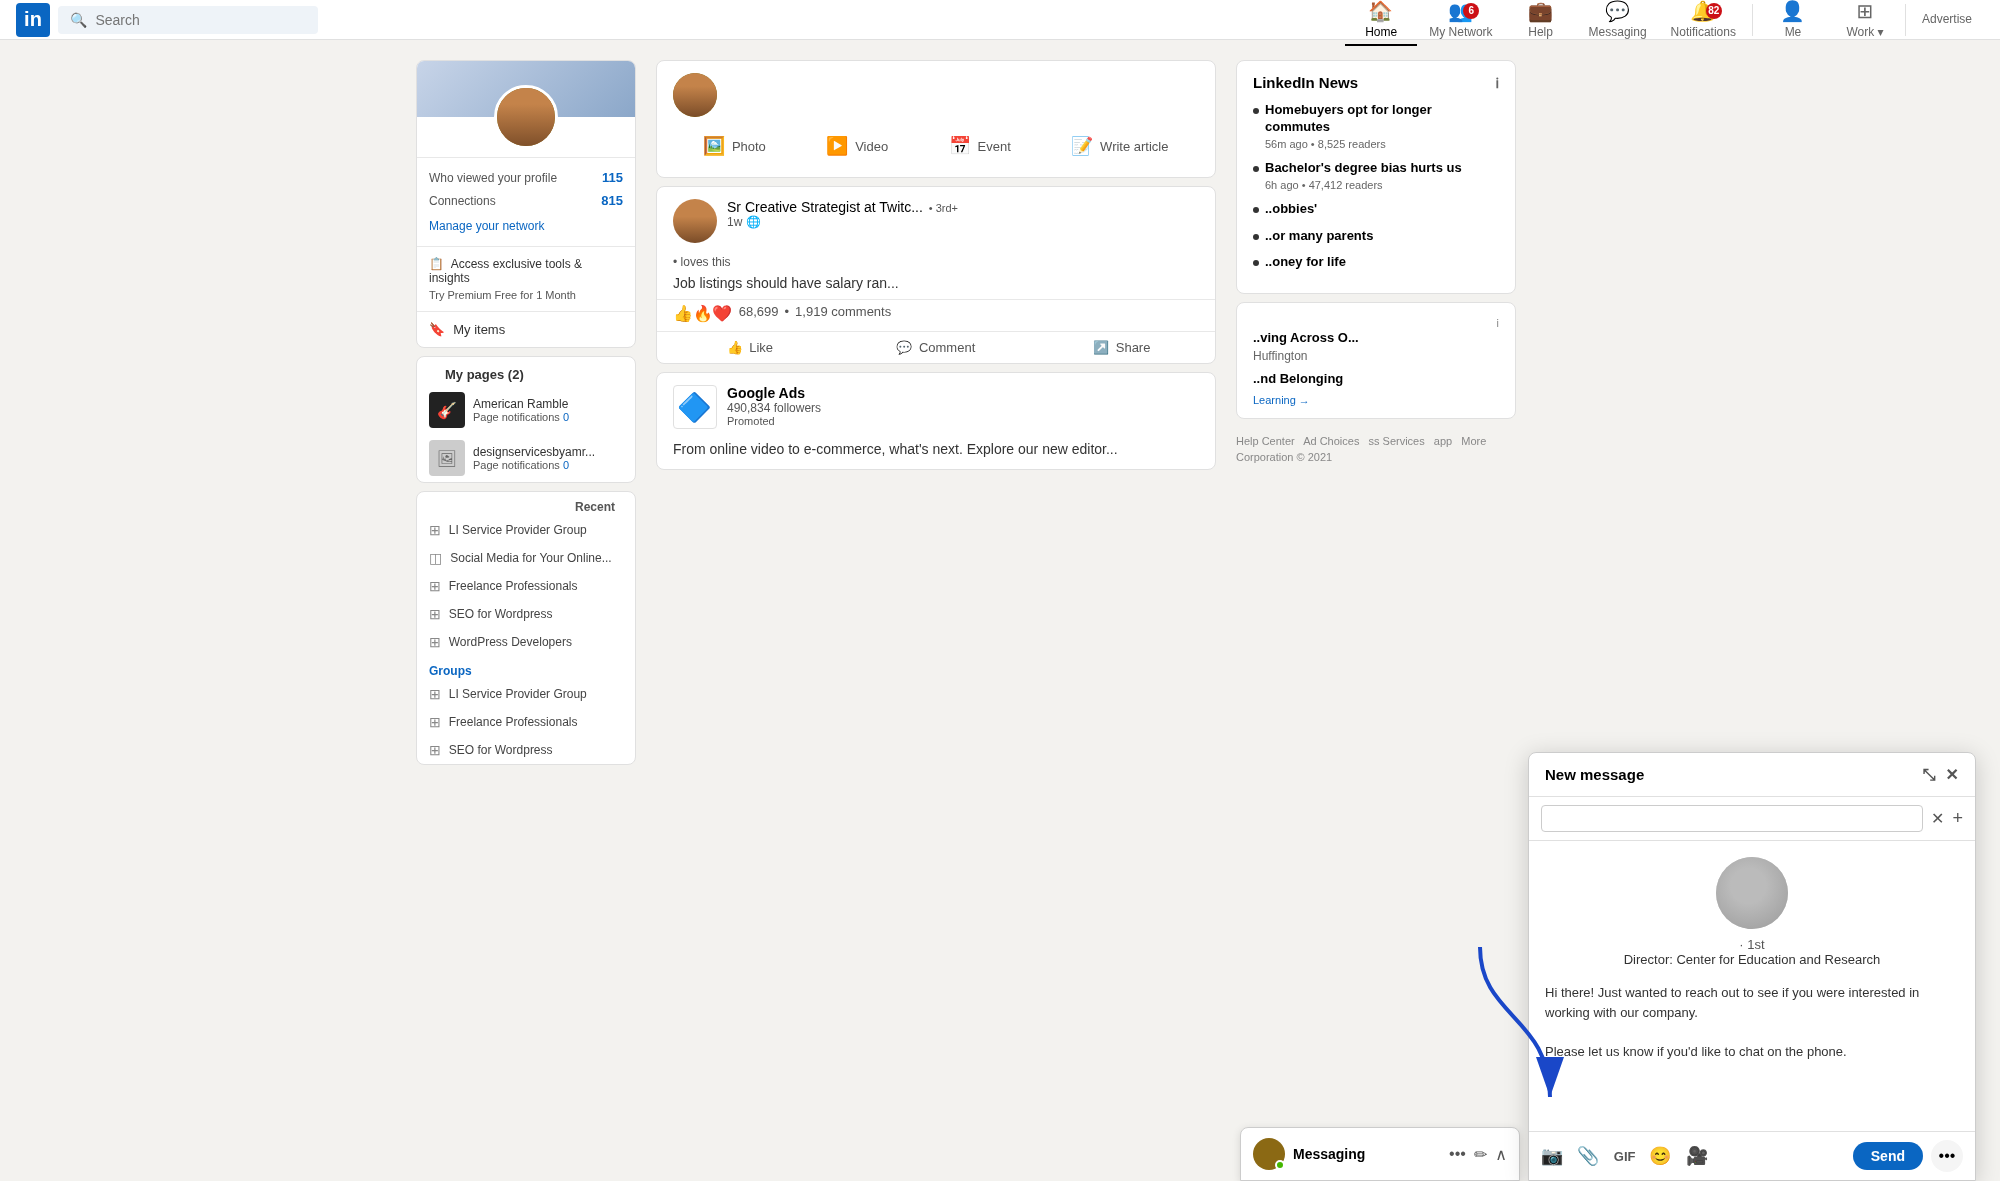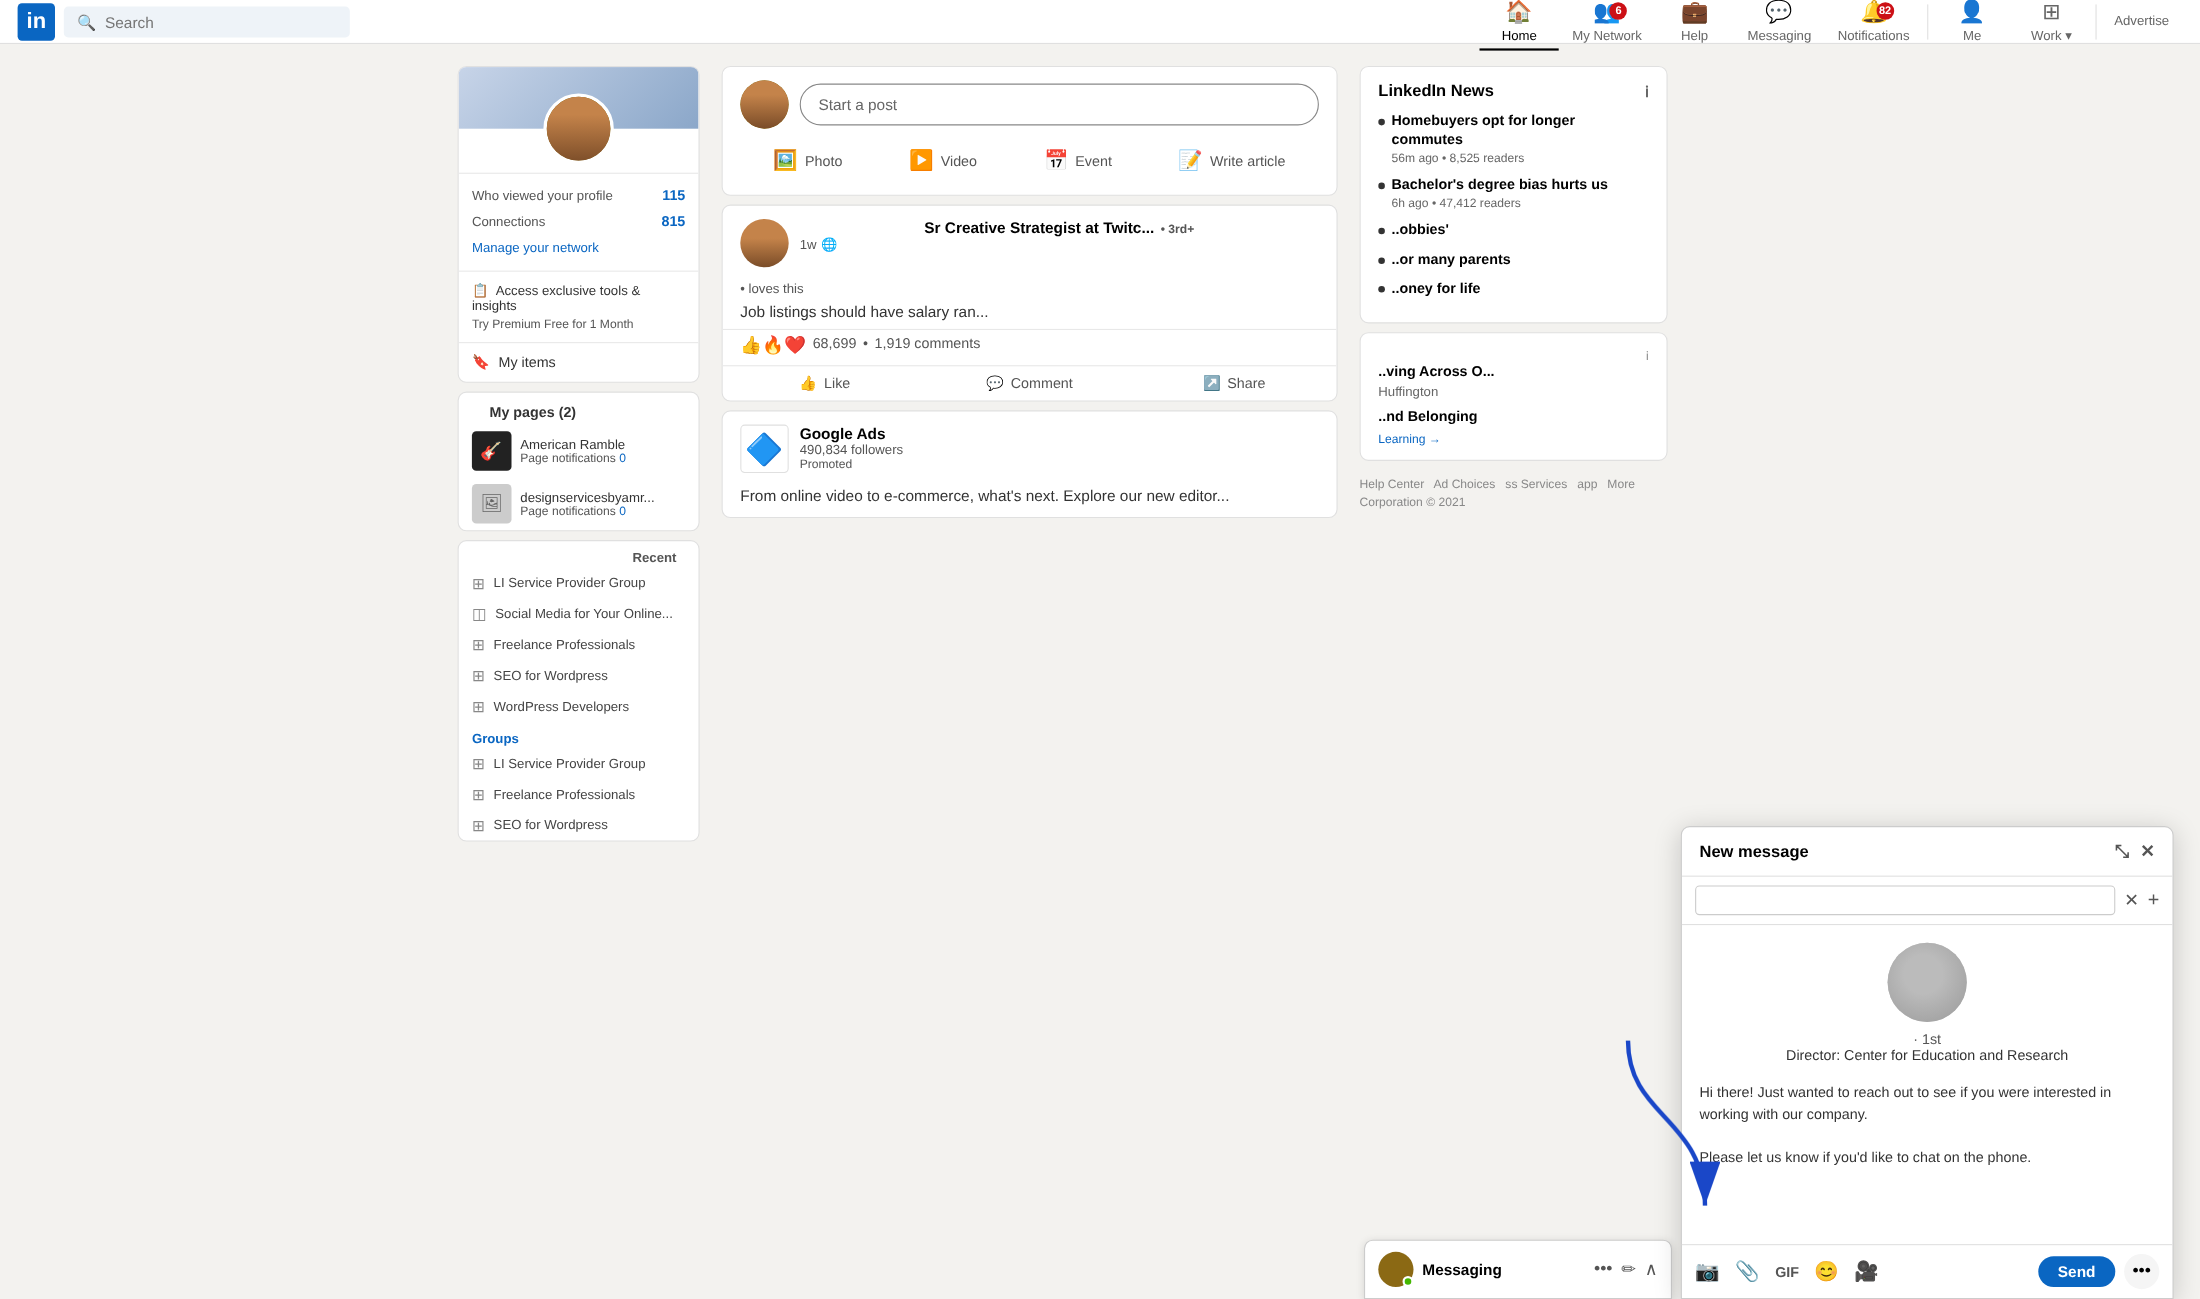--- a/index.html
+++ b/index.html
@@ -216,21 +216,21 @@
     
     .feed-card {
       background: #fff;
       border: 1px solid #e0e0e0;
       border-radius: 8px;
       margin-bottom: 8px;
       overflow: hidden;
     }
     .feed-card-header { padding: 12px 16px; display: flex; gap: 10px; align-items: flex-start; }
     .feed-card-meta { flex: 1; }
-    .feed-card-name { font-size: 14px; font-weight: 700; color: #000; text-align: center; }
+    .feed-card-name { font-size: 14px; font-weight: 400; color: #000; }
     .feed-card-time { font-size: 12px; color: #555; display: flex; align-items: center; gap: 4px; }
     .feed-card-body { padding: 0 16px 8px; font-size: 14px; color: #333; }
     .loves-line { font-size: 12px; color: #555; padding: 0 16px 6px; }
     .feed-card-stats { padding: 4px 16px 8px; font-size: 13px; color: #555; border-top: 1px solid #e8e8e8; display: flex; gap: 6px; }
     .feed-card-actions { display: flex; border-top: 1px solid #e8e8e8; }
     .feed-card-action {
       flex: 1; display: flex; align-items: center; justify-content: center; gap: 6px;
       padding: 8px; font-size: 13px; font-weight: 500; color: #555;
       cursor: pointer;
     }
@@ -566,21 +566,20 @@
 
   </aside>
 
   <main class="main-feed">
 
     <div class="post-box">
       <div class="post-input-row">
         <div class="post-avatar">
           <div style="width:44px;height:44px;border-radius:50%;background:linear-gradient(180deg,#c4834a 30%,#7a4c28 100%);"></div>
         </div>
-        <button class="post-input-btn">Start a post</button>
       </div>
       <div class="post-actions">
         <div class="post-action-btn">
           <span class="post-action-icon action-photo">🖼️</span>
           <span>Photo</span>
         </div>
         <div class="post-action-btn">
           <span class="post-action-icon action-video">▶️</span>
           <span>Video</span>
         </div>

